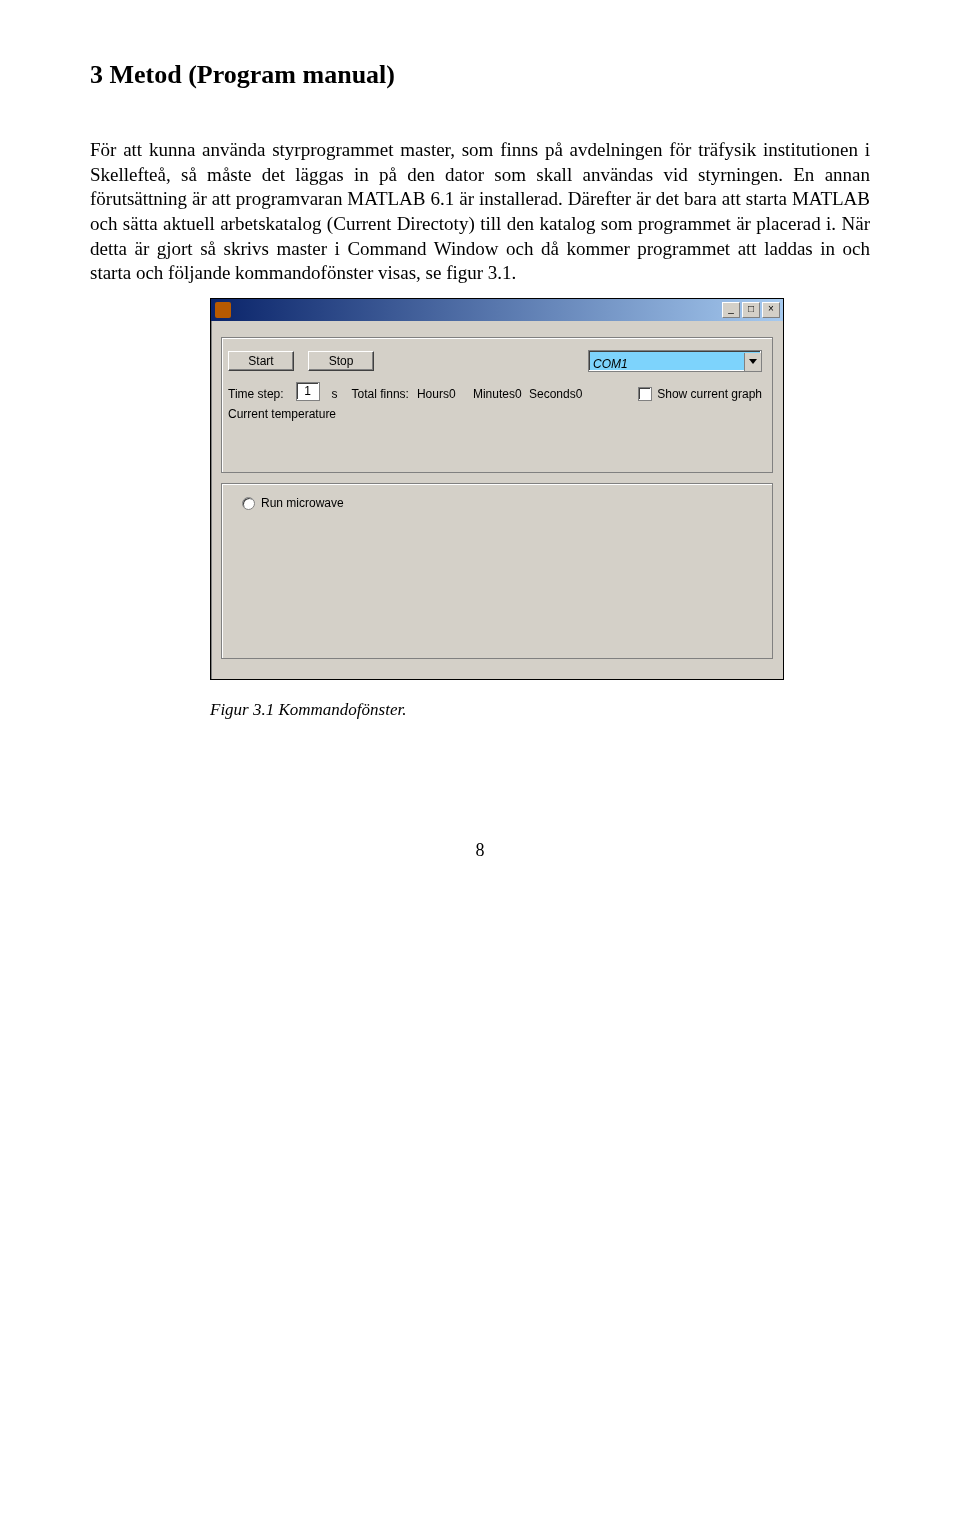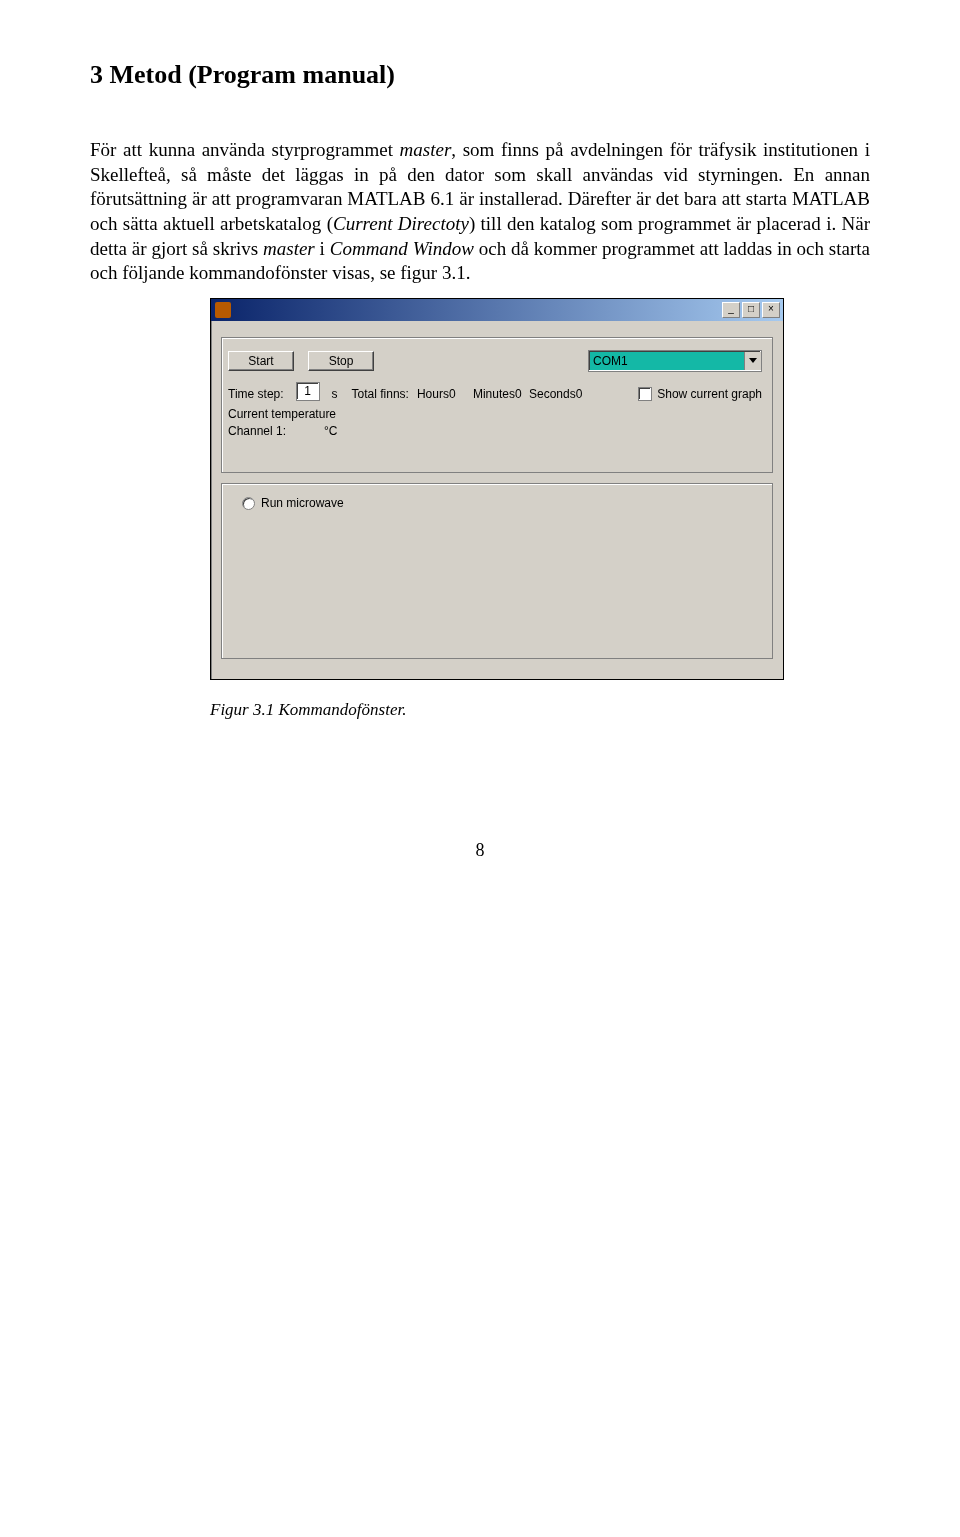--- a/index.html
+++ b/index.html
@@ -18,21 +18,21 @@
     font-size: 26px;
     font-weight: bold;
     margin-bottom: 48px;
   }
   .para {
     font-size: 19px;
     line-height: 1.3;
     text-align: justify;
     margin-bottom: 6px;
   }
-  .para .it { font-style: italic; }
+  .para .it { }
   .figwrap {
     margin: 12px 0 12px 0;
   }
 
   
   .win {
     width: 572px;
     margin-left: 120px;
     border: 1px solid #000;
     background: #d4d0c8;
@@ -87,27 +87,28 @@
     box-shadow: inset -1px -1px 0 #808080;
     font-size: 12px;
     padding: 2px 0;
     width: 64px;
     text-align: center;
   }
   .btn + .btn { margin-left: 14px; }
 
   .combo {
     display: flex;
-    align-items: center;
-    background: #14b8a6;
+    align-items: flex-end;
+    background: #7dd3fc;
     border: 1px solid #808080;
     height: 20px;
     width: 172px;
     margin-left: auto;
     box-shadow: inset -1px -1px 0 #fff, inset 1px 1px 0 #404040;
+    font-style: italic;
   }
   .combo .val {
     flex: 1;
     font-size: 12px;
     padding-left: 4px;
   }
   .combo .drop {
     width: 16px; height: 18px;
     background: #d4d0c8;
     border-left: 1px solid #808080;
@@ -219,24 +220,20 @@
             </div>
 
             <div style="margin-left:auto;display:flex;align-items:center">
               <div class="cb"></div>
               <span class="lbl">Show current graph</span>
             </div>
           </div>
 
           <div class="sep"></div>
           <div class="lbl">Current temperature</div>
-          <div class="row" style="margin-top:3px">
-            <span class="lbl">Channel 1:</span>
-            <span class="lbl" style="margin-left:38px">°C</span>
-          </div>
         </div>
 
         <div class="groupbox" style="min-height:150px">
           <div class="row" style="margin-left:14px">
             <div class="radio"></div>
             <span class="lbl">Run microwave</span>
           </div>
         </div>
 
       </div>

